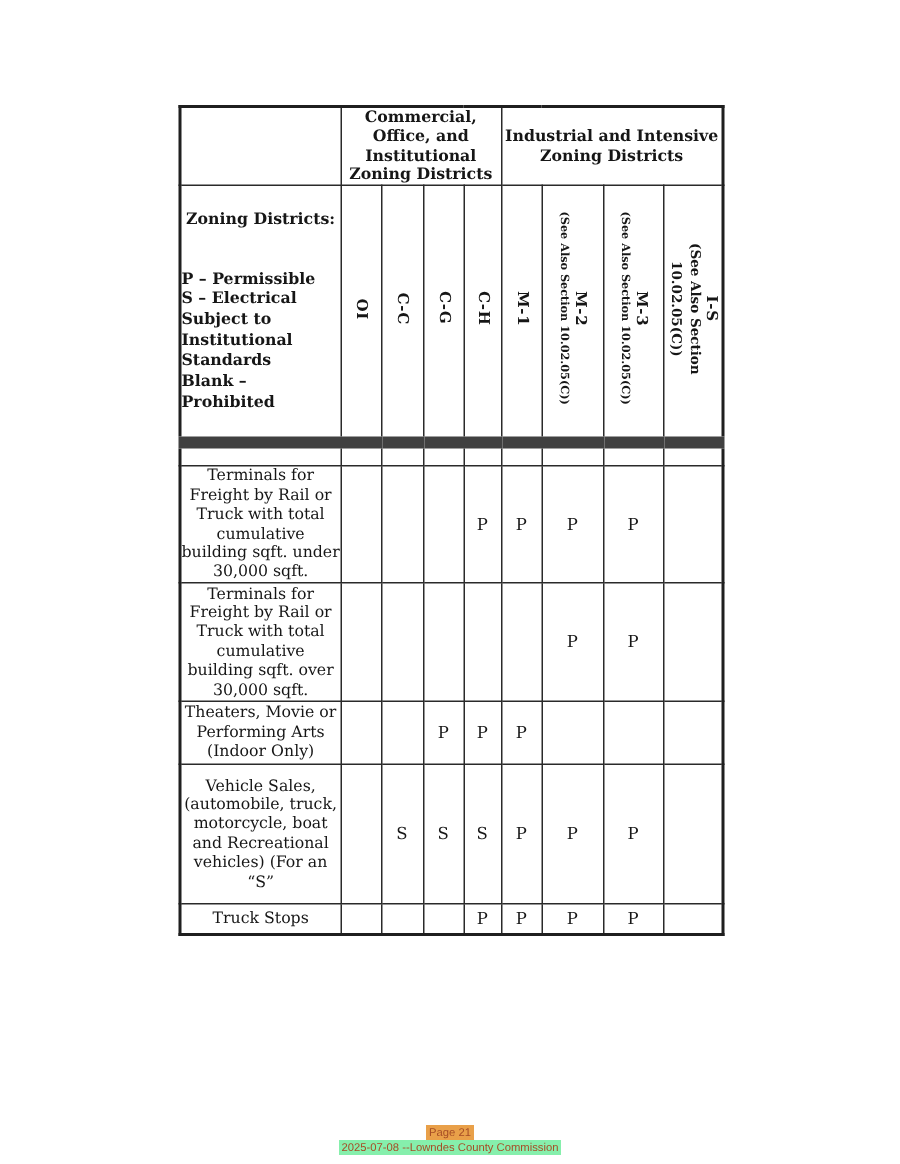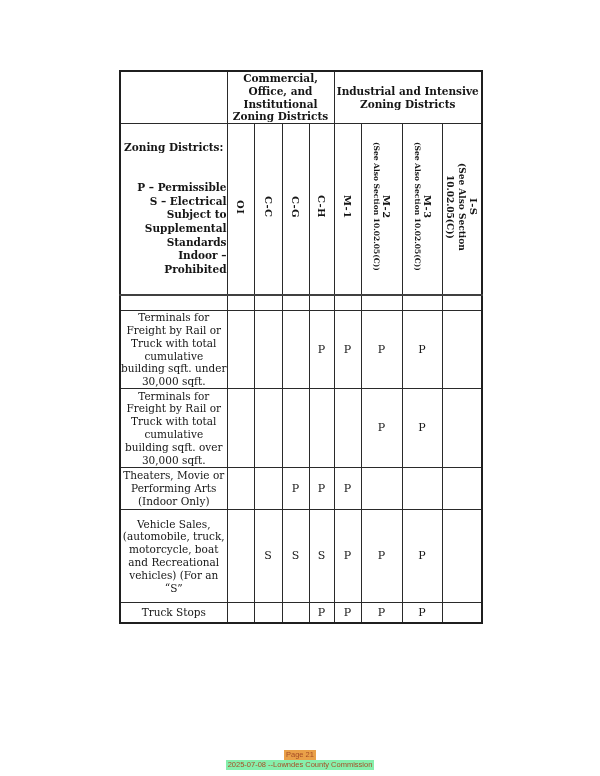--- a/index.html
+++ b/index.html
@@ -29,24 +29,24 @@
 
   
   tr.group-row { height: 48px; }
   td.group-head {
     font-size: 10.5px; font-weight: bold; text-align: center;
     line-height: 1.22; padding: 1px 3px;
   }
 
   
   tr.col-head-row { height: 171px; }
-  tr.col-head-row td { border-bottom: 2px solid #404040; }
+  tr.col-head-row td { border-bottom: 8px solid #404040; }
   td.legend-cell { vertical-align: top; padding: 8px 4px 2px 5px; font-weight: bold; font-size: 10.5px; }
   .legend-title { text-align: center; margin-bottom: 28px; }
-  .legend-lines div { text-align: right; line-height: 1.3; }
+  .legend-lines div { text-align: left; line-height: 1.3; }
 
   td.vhead { text-align: center; }
   .vwrap {
     display: inline-block;
     writing-mode: vertical-rl;
     text-align: center;
     max-height: 165px;
   }
   .vlabel { display: block; font-weight: bold; font-size: 10px; letter-spacing: 0.5px; }
   .vnote  { display: block; font-weight: bold; font-size: 7.5px; line-height: 1.35; }
@@ -105,23 +105,23 @@
         <td class="group-head" colspan="4">Industrial and Intensive Zoning Districts</td>
       </tr>
 
       <tr class="col-head-row">
         <td class="legend-cell">
           <div class="legend-title">Zoning Districts:</div>
           <div class="legend-lines">
             <div>P – Permissible</div>
             <div>S – Electrical</div>
             <div>Subject to</div>
-            <div>Supplemental</div>
+            <div>Institutional</div>
             <div>Standards</div>
-            <div>Indoor – Prohibited</div>
+            <div>Blank – Prohibited</div>
           </div>
         </td>
 
         <td class="vhead">
           <div class="vwrap"><span class="vlabel">OI</span><span class="vnote"></span></div>
         </td>
         <td class="vhead">
           <div class="vwrap"><span class="vlabel">C-C</span><span class="vnote"></span></div>
         </td>
         <td class="vhead">

